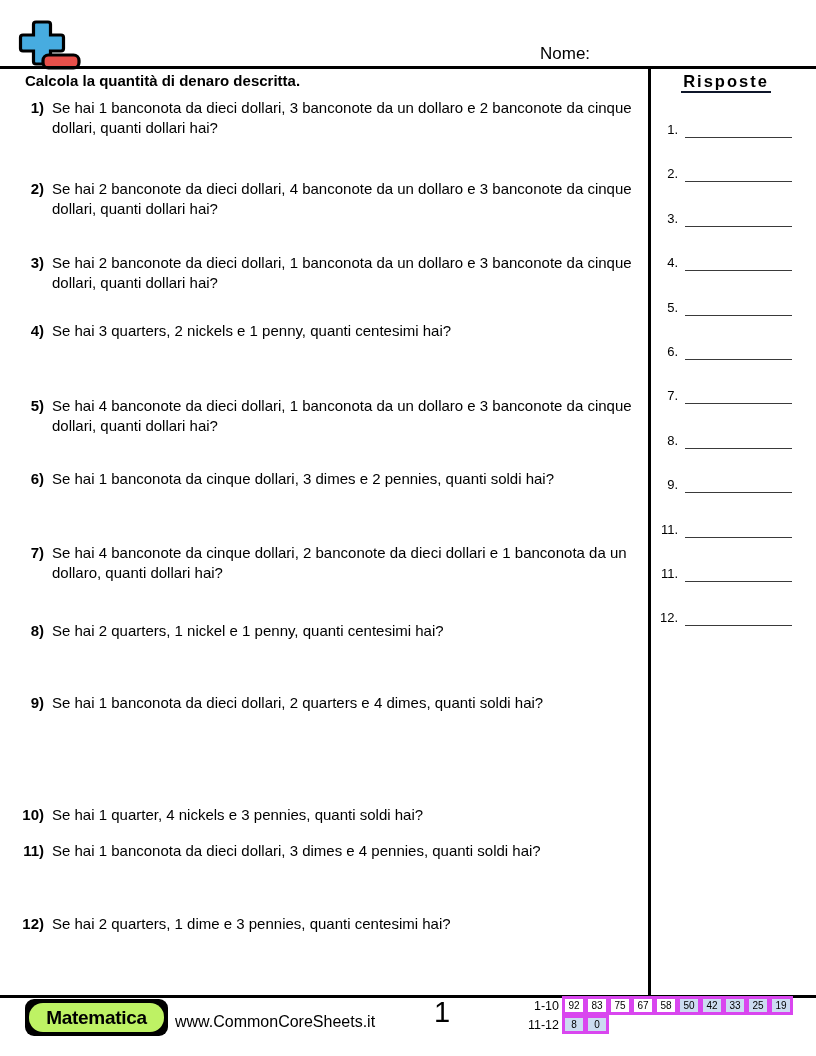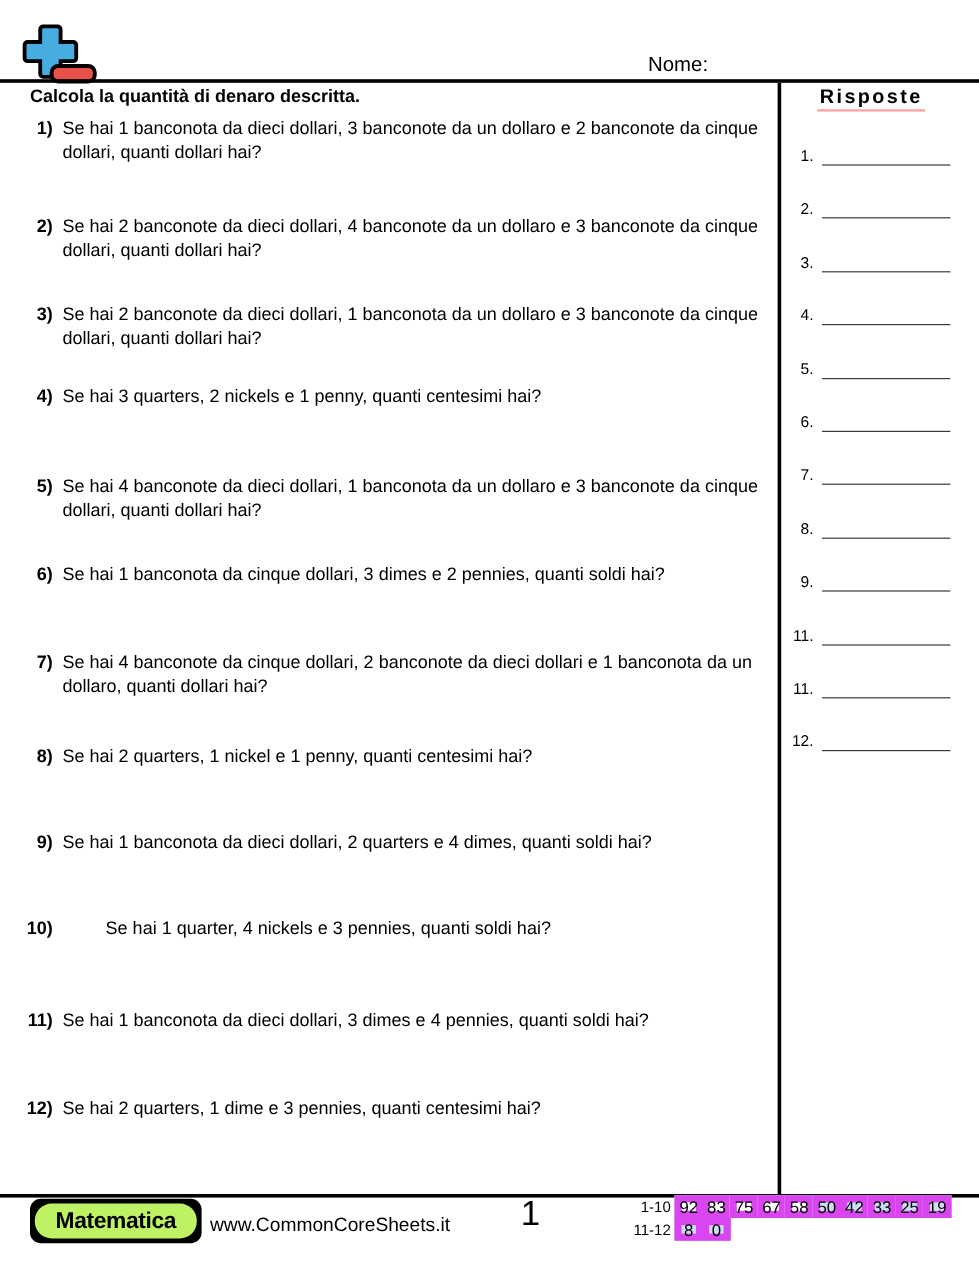--- a/index.html
+++ b/index.html
@@ -52,21 +52,21 @@
     position: absolute; left: 648px; top: 69px; height: 926px; width: 2px;
     border-left: 2px solid #000; border-right: 1px solid #000;
   }
 
   
   .answers { position: absolute; left: 656px; top: 70px; width: 140px; height: 925px; }
   .answers-title {
     position: absolute; top: 2px; left: 0; width: 100%;
     text-align: center; font-size: 16.5px; font-weight: 700; letter-spacing: 2px;
   }
-  .answers-title span { border-bottom: 2px solid #fca5a5; padding: 0 2px 1px 2px; }
+  .answers-title span { border-bottom: 2px solid #0f172a; padding: 0 2px 1px 2px; }
   .answer-item {
     position: absolute; left: 0; width: 140px;
     display: flex; align-items: flex-end;
     font-size: 13px; line-height: 16px;
   }
   .a-num { width: 22px; flex: 0 0 22px; text-align: right; }
   .a-line {
     display: inline-block; width: 107px; height: 14px;
     margin-left: 7px; border-bottom: 1.5px solid #3a3a3a;
   }
@@ -95,23 +95,23 @@
     text-align: center; font-size: 29px; font-weight: 400;
   }
   .score-table { position: absolute; left: 523px; top: 996px; }
   .score-row { display: flex; align-items: center; height: 19px; }
   .score-label {
     width: 40px; flex: 0 0 40px; text-align: right; padding-right: 4px;
     font-size: 12.5px;
   }
   .score-cell {
     width: 24px; height: 19px; flex: 0 0 24px;
-    border: 6px solid #d946ef; margin-left: -1px;
+    border: 3px solid #d946ef; margin-left: -1px;
     display: flex; align-items: center; justify-content: center;
-    font-size: 14px; background: #fff;
+    font-size: 10px; background: #fff;
   }
   .score-cell.hl { background: #ccdcf1; }
 </style>
 </head>
 <body>
 
 <div class="page">
 
   <svg class="logo" viewBox="0 0 66 52" aria-hidden="true">
     <path id="logo-plus" d="M19 3 h12 a2.5 2.5 0 0 1 2.5 2.5 V16 h10.5 a2.5 2.5 0 0 1 2.5 2.5 v11 a2.5 2.5 0 0 1 -2.5 2.5 H33.5 V42.5 a2.5 2.5 0 0 1 -2.5 2.5 H19 a2.5 2.5 0 0 1 -2.5 -2.5 V32 H6 a2.5 2.5 0 0 1 -2.5 -2.5 v-11 A2.5 2.5 0 0 1 6 16 h10.5 V5.5 A2.5 2.5 0 0 1 19 3 Z" fill="#47ace0" stroke="#000" stroke-width="3.2"></path>
@@ -153,21 +153,21 @@
         <span class="q-text">Se hai 4 banconote da cinque dollari, 2 banconote da dieci dollari e 1 banconota da un dollaro, quanti dollari hai?</span>
       </div>
       <div class="question" style="top: 621px;">
         <span class="q-num">8)</span>
         <span class="q-text">Se hai 2 quarters, 1 nickel e 1 penny, quanti centesimi hai?</span>
       </div>
       <div class="question" style="top: 693px;">
         <span class="q-num">9)</span>
         <span class="q-text">Se hai 1 banconota da dieci dollari, 2 quarters e 4 dimes, quanti soldi hai?</span>
       </div>
-      <div class="question" style="top: 764px; gap: 36px;">
+      <div class="question" style="top: 805px;">
         <span class="q-num">10)</span>
         <span class="q-text">Se hai 1 quarter, 4 nickels e 3 pennies, quanti soldi hai?</span>
       </div>
       <div class="question" style="top: 841px;">
         <span class="q-num">11)</span>
         <span class="q-text">Se hai 1 banconota da dieci dollari, 3 dimes e 4 pennies, quanti soldi hai?</span>
       </div>
       <div class="question" style="top: 914px;">
         <span class="q-num">12)</span>
         <span class="q-text">Se hai 2 quarters, 1 dime e 3 pennies, quanti centesimi hai?</span>

